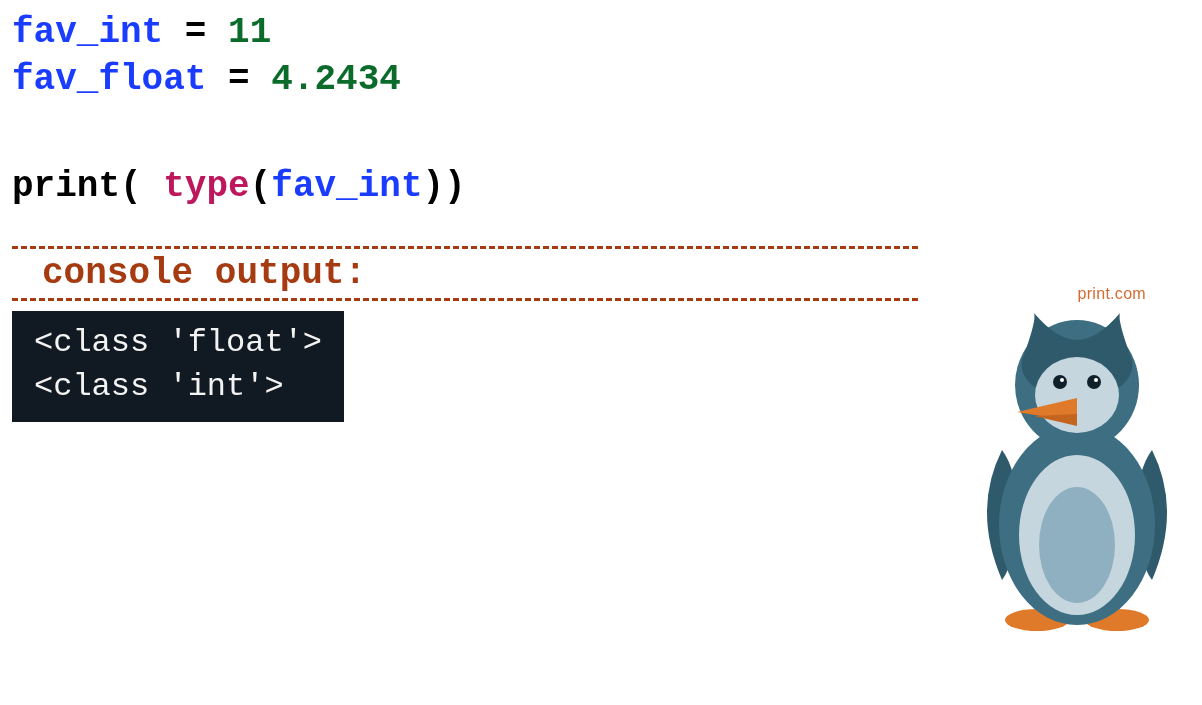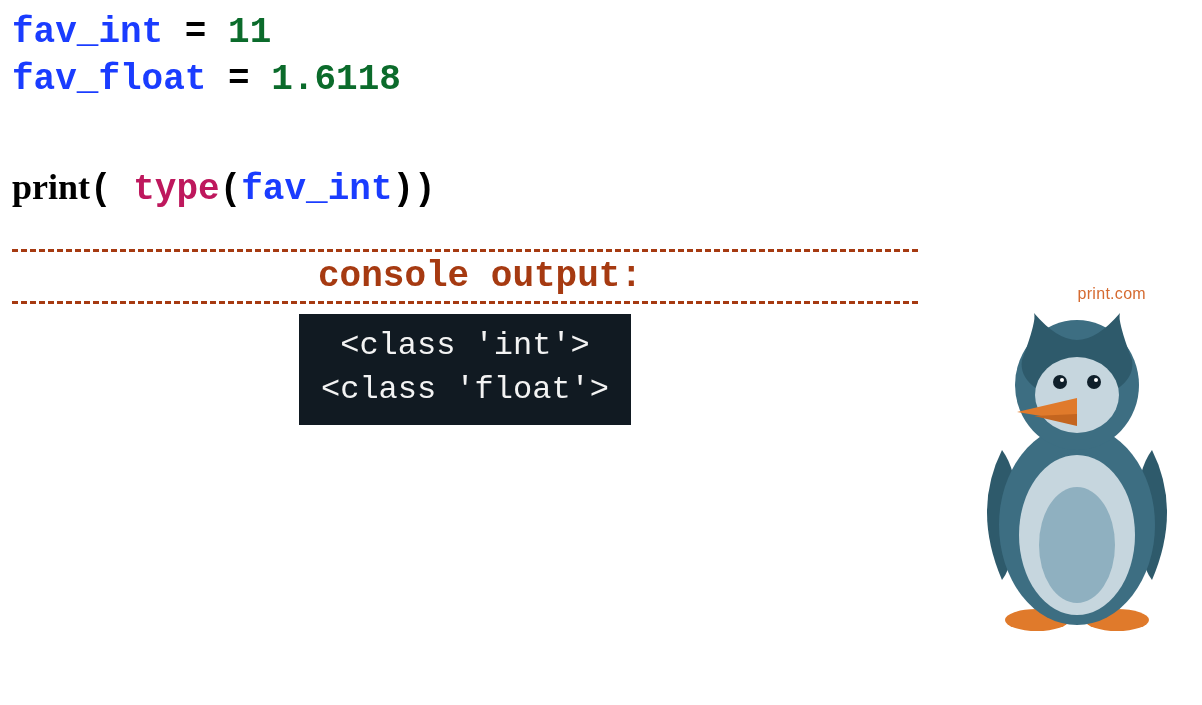--- a/index.html
+++ b/index.html
@@ -17,31 +17,30 @@
     }
     .code-block {
       padding: 10px 12px 0 12px;
       font-size: 36px;
       font-weight: bold;
       line-height: 1.3;
     }
     .tok-var { color: #1a3cff; font-weight: bold; }
     .tok-op  { color: #000000; font-weight: bold; }
     .tok-num { color: #0b6b2b; font-weight: bold; }
-    .tok-kw  { color: #000000; font-weight: bold; font-family: Liberation Serif, serif; }
+    .tok-kw  { color: #000000; font-weight: bold; }
     .tok-type{ color: #be185d; font-weight: bold; }
     .tok-punct{ color: #000000; font-weight: bold; }
 
     .blank-line { height: 60px; }
 
     .output-section {
       margin-top: 36px;
       padding: 0 12px;
       width: 930px;
-      text-align: center;
     }
     .dashed-top, .dashed-bottom {
       border: none;
       border-top: 3px dashed #a63a11;
       margin: 0;
     }
     .output-label {
       font-size: 36px;
       font-weight: bold;
       color: #a63a11;
@@ -84,37 +83,37 @@
 
 <div class="code-block">
   <div>
     <span class="tok-var">fav_int</span>
     <span class="tok-op"> <span>=</span> </span>
     <span class="tok-num">11</span>
   </div>
   <div>
     <span class="tok-var">fav_float</span>
     <span class="tok-op"> <span>=</span> </span>
-    <span class="tok-num">1.6118</span>
+    <span class="tok-num">4.2434</span>
   </div>
 
   <div class="blank-line"></div>
 
   <div>
     <span class="tok-kw">print</span><span class="tok-punct">(</span><span> </span><span class="tok-type">type</span><span class="tok-punct">(</span><span class="tok-var">fav_int</span><span class="tok-punct">))</span>
   </div>
 </div>
 
 <div class="output-section">
   <hr class="dashed-top">
   <div class="output-label">console output:</div>
   <hr class="dashed-bottom">
   <div class="console-box">
+    <div>&lt;class 'float'&gt;</div>
     <div>&lt;class 'int'&gt;</div>
-    <div>&lt;class 'float'&gt;</div>
   </div>
 </div>
 
 <div class="watermark">print.com</div>
 
 <svg class="penguin" viewBox="0 0 230 330">
 
   <ellipse cx="75" cy="310" rx="32" ry="11" fill="#e07a2b"></ellipse>
   <ellipse cx="155" cy="310" rx="32" ry="11" fill="#e07a2b"></ellipse>
 

